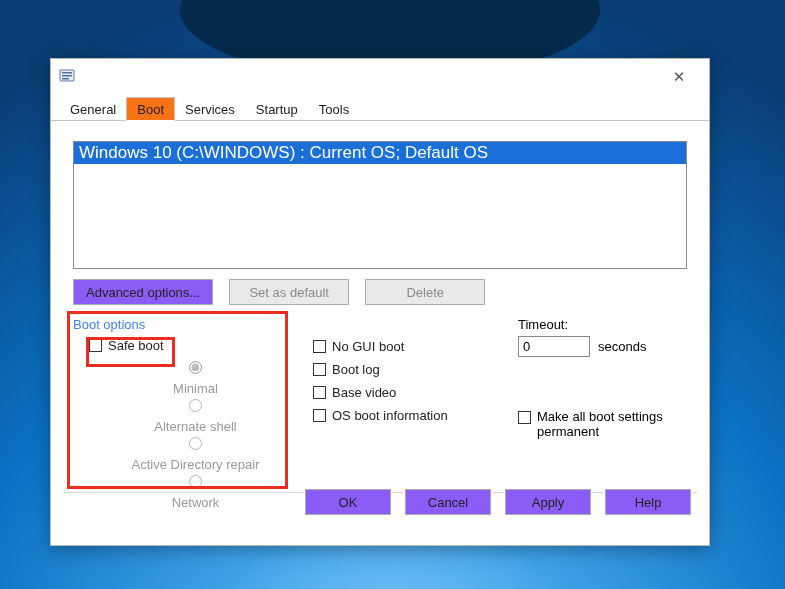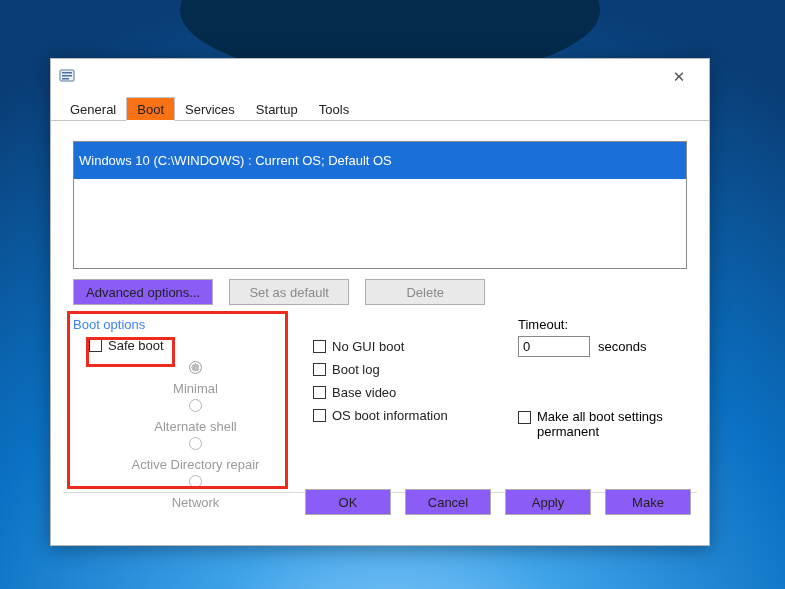--- a/index.html
+++ b/index.html
@@ -86,22 +86,22 @@
 
   .os-list {
     border: 1px solid #8a8a8a;
     height: 126px;
     background: #fff;
     overflow: hidden;
   }
   .os-row {
     background: #1a6fd8;
     color: #fff;
-    padding: 11px 5px;
-    font-size: 13px;
+    padding: 1px 5px;
+    font-size: 17px;
   }
 
   .row-buttons {
     display: flex;
     gap: 16px;
     margin-top: 10px;
   }
   .btn {
     min-width: 120px;
     height: 26px;
@@ -331,16 +331,16 @@
 
       </div>
     </div>
 
     <div class="hr"></div>
 
     <div class="footer">
       <button class="btn">OK</button>
       <button class="btn">Cancel</button>
       <button class="btn">Apply</button>
-      <button class="btn">Make</button>
+      <button class="btn">Help</button>
     </div>
   </div>
 </div>
 
 </body></html>

